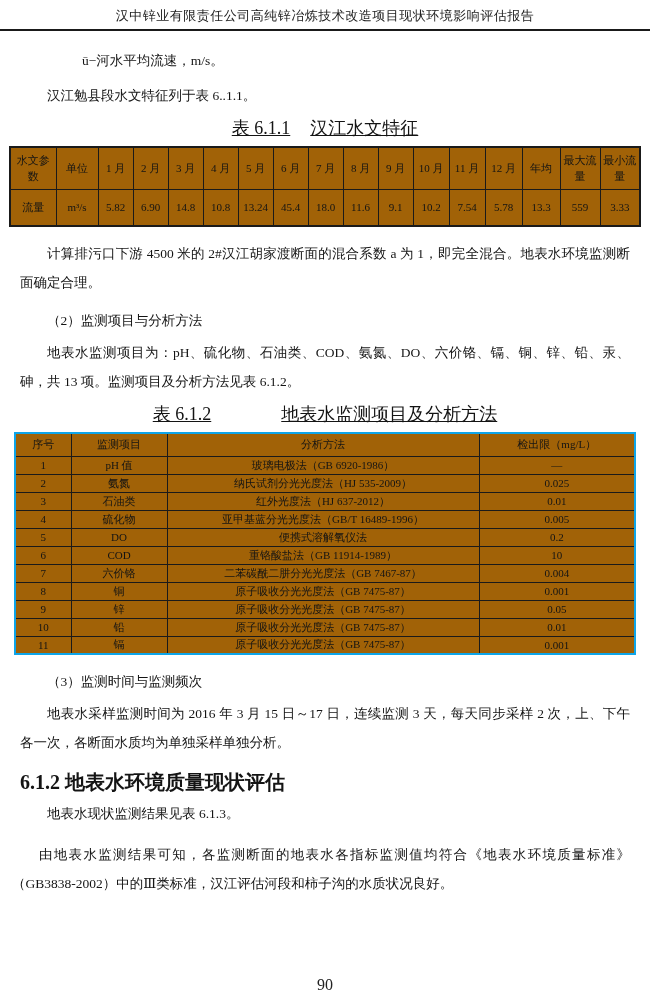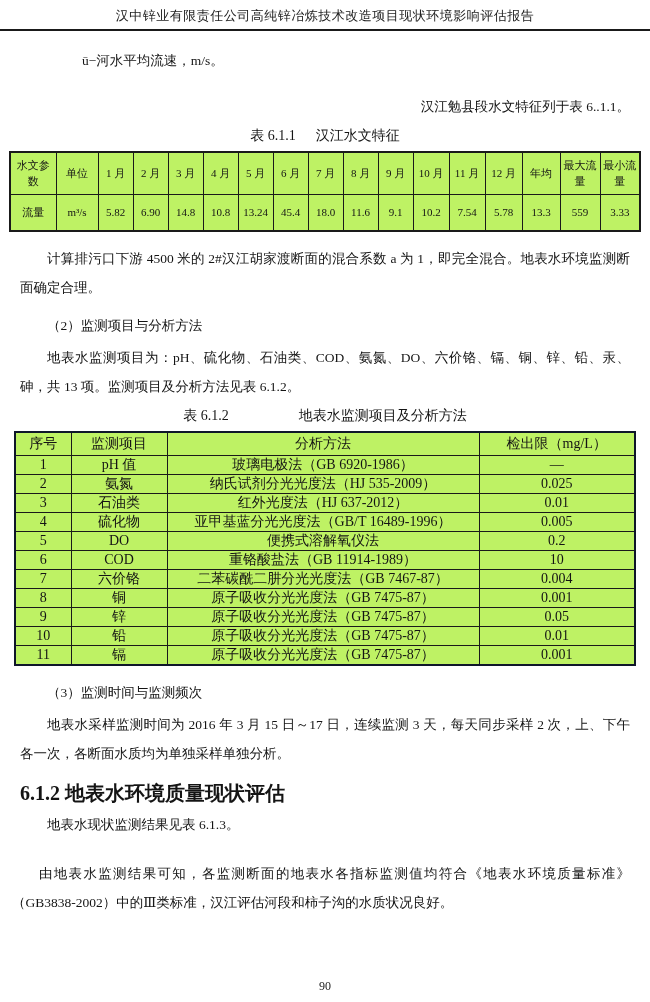--- a/index.html
+++ b/index.html
@@ -19,66 +19,67 @@
     color: #222;
   }
   .text-block {
     padding: 0 20px;
     font-size: 13.5px;
     line-height: 29px;
     text-align: justify;
     color: #141414;
   }
   .formula-line { margin-top: 15px; text-indent: 62px; text-align: left; }
-  .intro-line  { margin-top: 17px;  text-indent: 27px; text-align: right; }
+  .intro-line  { margin-top: 6px;  text-indent: 27px; text-align: left; }
   .para        { text-indent: 27px; }
   .para-mixing     { margin-top: 8px; }
   .sub-heading { margin-top: 9px; text-indent: 27px; text-align: left; }
   .para-items      { margin-top: 3px; }
   .para-time       { margin-top: 3px; }
   .section-heading {
     margin-top: 11px;
     font-weight: bold;
     font-size: 20px;
     text-align: left;
   }
   .results-line { margin-top: 2px; text-indent: 27px; text-align: left; }
-  .para-conclusion { margin-top: 20px; padding-left: 12px; }
+  .para-conclusion { margin-top: 12px; padding-left: 12px; }
 
   .table-caption {
     text-align: center;
-    font-size: 14px;
+    font-size: 18px;
     margin-top: 6px;
     color: #141414;
+    text-decoration: underline;
   }
   .caption-gap-small { display: inline-block; width: 20px; }
   .caption-gap-large { display: inline-block; width: 70px; }
 
-  table { border-collapse: collapse; margin: 6px auto 12px; background: #bef264; }
+  table { border-collapse: collapse; margin: 6px auto 12px; background: #a16207; }
   th, td {
     border: 1px solid #1a1a1a;
     text-align: center;
     vertical-align: middle;
     font-weight: normal;
     padding: 0 1px;
     color: #141414;
   }
   .t1 { width: 620px; table-layout: fixed; font-size: 11px; border: 2px solid #1a1a1a; }
   .t1 th { height: 42px; line-height: 1.5; }
   .t1 td { height: 37px; }
-  .t2 { width: 620px; table-layout: fixed; font-size: 14px; border: 2px solid #0f172a; }
+  .t2 { width: 620px; table-layout: fixed; font-size: 11px; border: 2px solid #0ea5e9; }
   .t2 th { height: 23px; }
   .t2 td { height: 18px; }
 
   .page-number {
     position: absolute;
     bottom: 8px; left: 0;
     width: 100%;
     text-align: center;
-    font-size: 12px;
+    font-size: 16px;
     color: #222;
   }
 </style>
 </head>
 <body>
 
 <div class="doc-header">汉中锌业有限责任公司高纯锌冶炼技术改造项目现状环境影响评估报告</div>
 
 <div class="text-block formula-line">ū−河水平均流速，m/s。</div>
 

